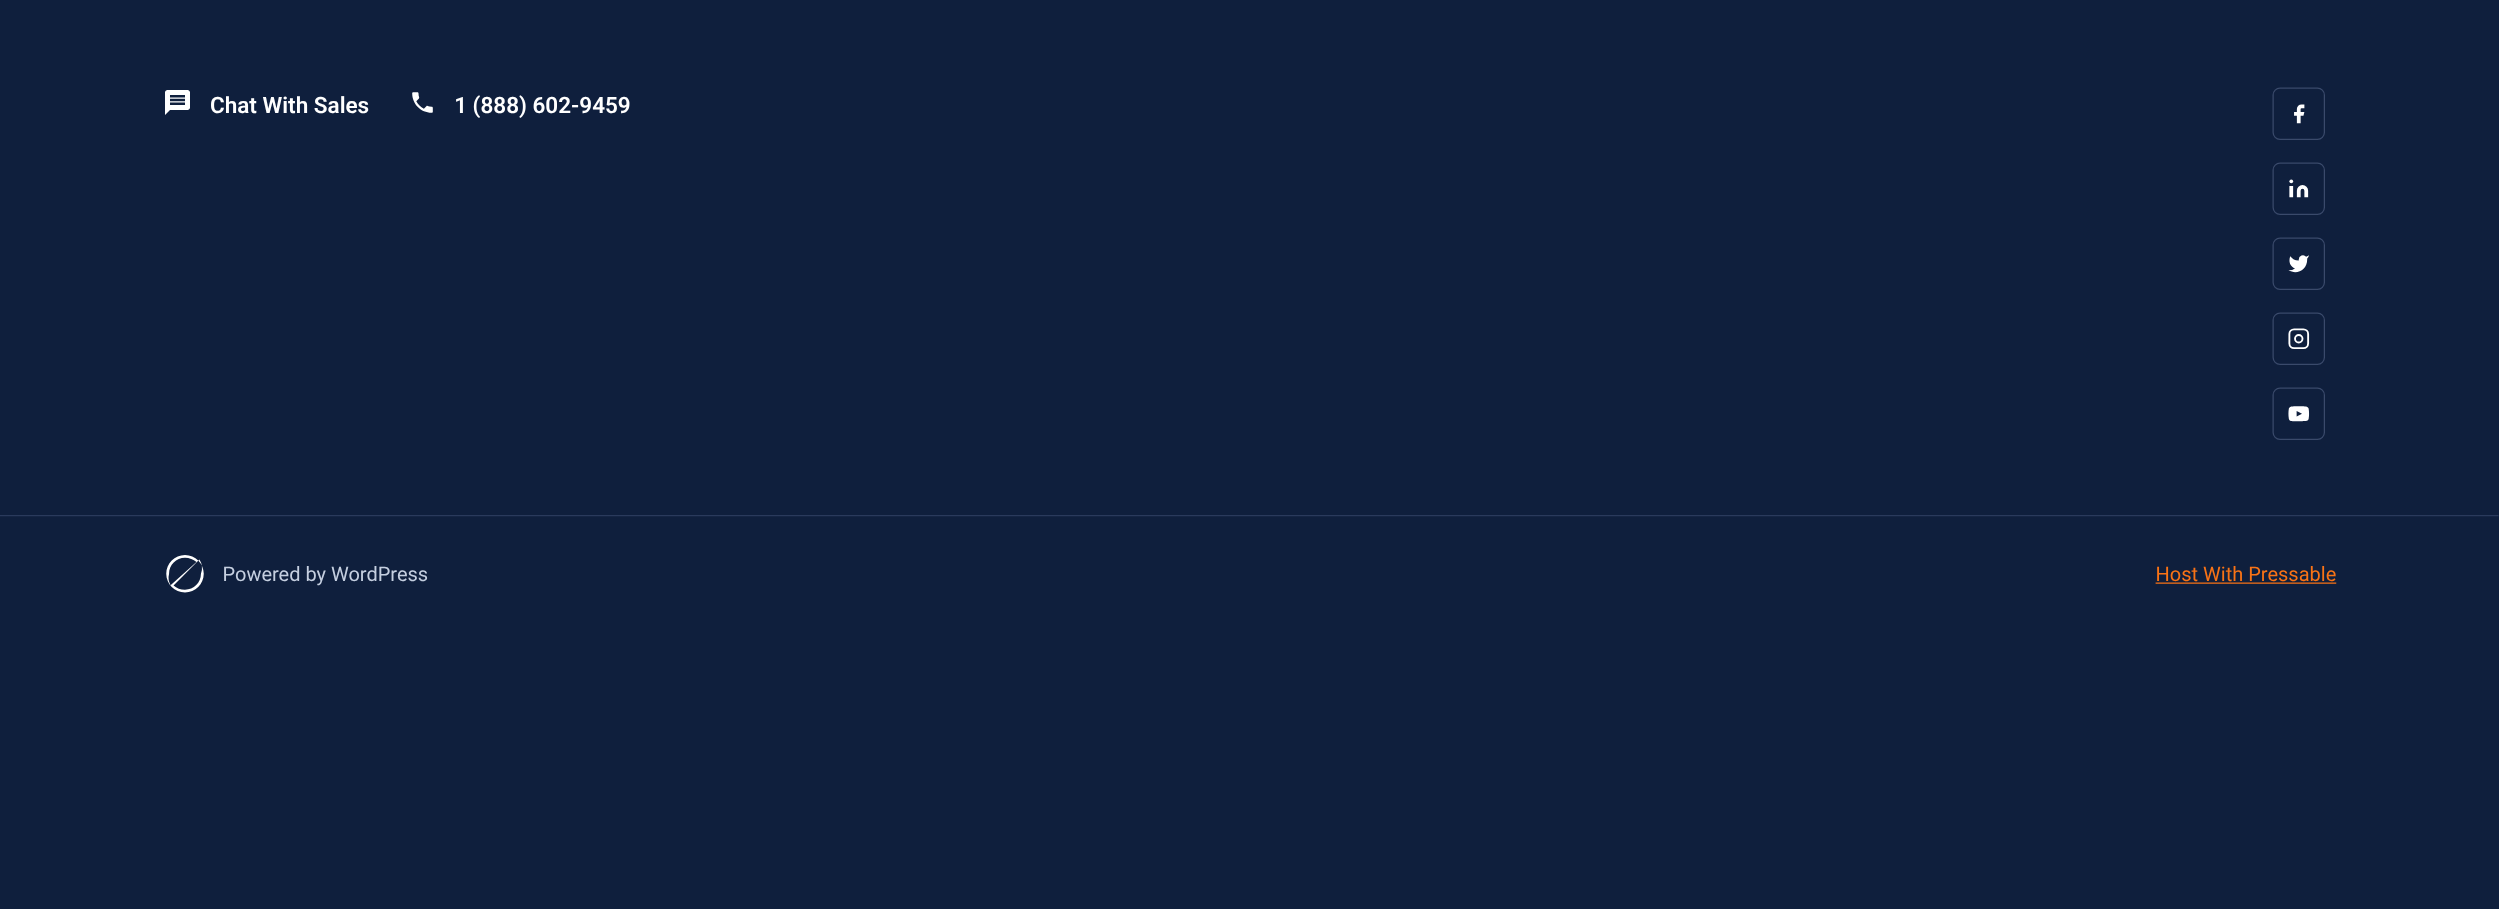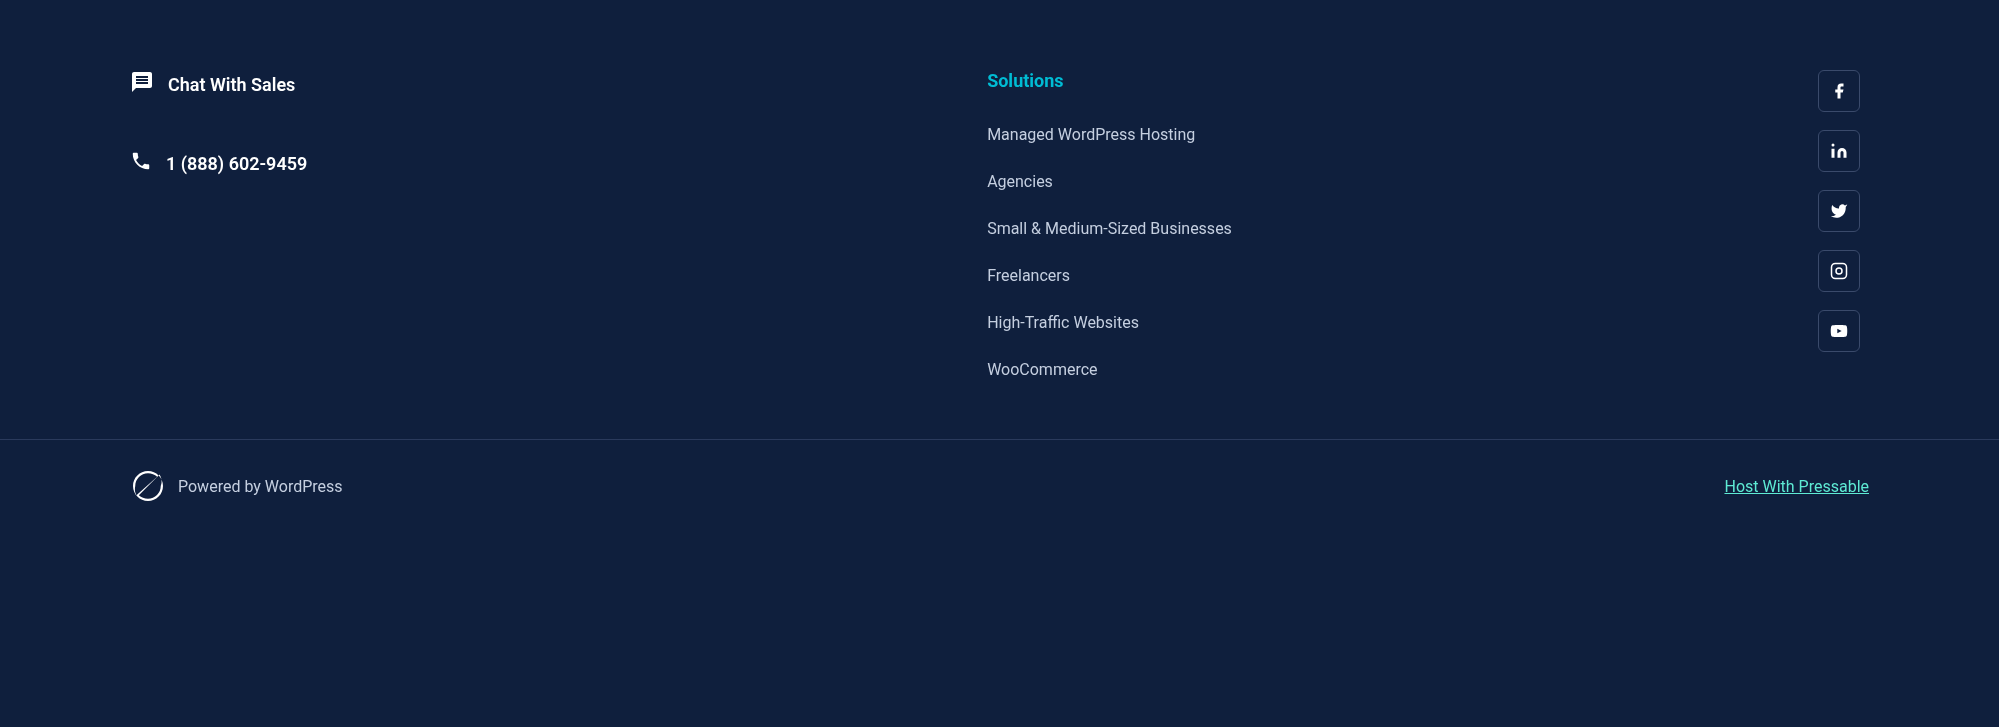--- a/index.html
+++ b/index.html
@@ -18,22 +18,21 @@
 
     .footer-main {
       padding: 70px 130px 60px 130px;
       display: flex;
       justify-content: space-between;
       align-items: flex-start;
     }
 
     .contact-column {
       display: flex;
-      flex-direction: column;
-      gap: 51px;
+      gap: 32px;
       min-width: 280px;
     }
 
     .contact-item {
       display: flex;
       align-items: center;
       gap: 14px;
     }
 
     .contact-item .icon {
@@ -114,21 +113,21 @@
     }
 
     .wp-logo {
       width: 36px;
       height: 36px;
       color: #ffffff;
     }
 
     .host-link {
       font-size: 16px;
-      color: #5eead4;
+      color: #f97316;
       text-decoration: underline;
       cursor: pointer;
     }
   </style>
 </head>
 <body>
 
 <div class="footer-main">
 
   <div class="contact-column">
@@ -145,29 +144,20 @@
         <svg width="22" height="22" viewBox="0 0 24 24" fill="white">
           <path d="M6.6 10.8c1.4 2.8 3.8 5.1 6.6 6.6l2.2-2.2c.3-.3.7-.4 1-.2 1.1.4 2.3.6 3.6.6.6 0 1 .4 1 1V20c0 .6-.4 1-1 1-9.4 0-17-7.6-17-17 0-.6.4-1 1-1h3.5c.6 0 1 .4 1 1 0 1.3.2 2.5.6 3.6.1.3 0 .7-.2 1L6.6 10.8z"></path>
         </svg>
       </span>
       <span class="label">1 (888) 602-9459</span>
     </div>
   </div>
 
   <div class="nav-columns">
 
-    <div class="nav-column">
-      <div class="nav-column-title">Solutions</div>
-      <a class="nav-link">Managed WordPress Hosting</a>
-      <a class="nav-link">Agencies</a>
-      <a class="nav-link">Small &amp; Medium-Sized Businesses</a>
-      <a class="nav-link">Freelancers</a>
-      <a class="nav-link">High-Traffic Websites</a>
-      <a class="nav-link">WooCommerce</a>
-    </div>
 
 
 
   </div>
 
   <div class="social-column">
     <div class="social-icon">
       <svg width="18" height="18" viewBox="0 0 24 24" fill="white">
         <path d="M18 2h-3a5 5 0 0 0-5 5v3H7v4h3v8h4v-8h3l1-4h-4V7a1 1 0 0 1 1-1h3z"></path>
       </svg>

